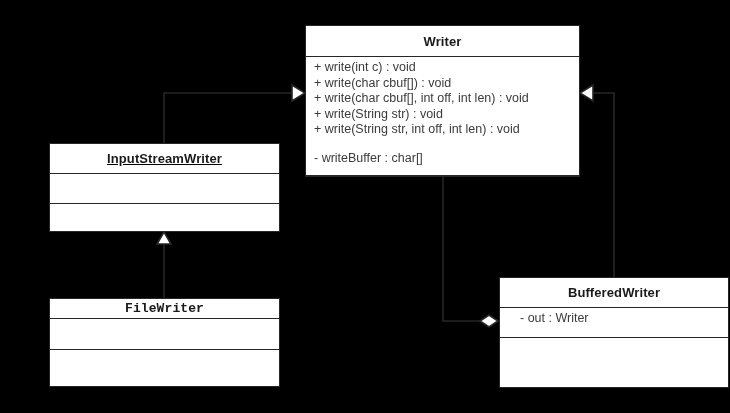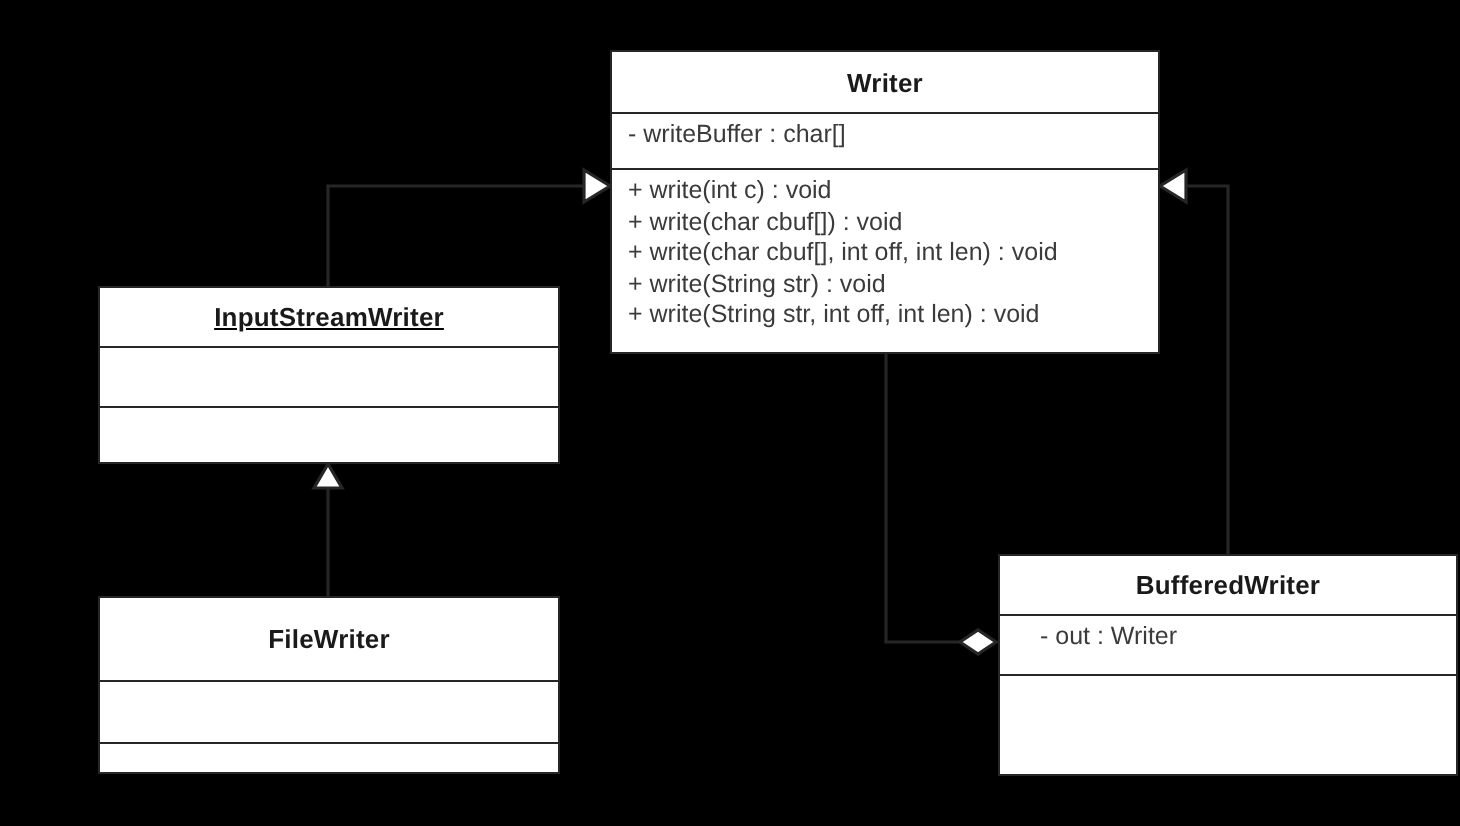--- a/index.html
+++ b/index.html
@@ -82,40 +82,40 @@
     </g>
 
     <g>
       <path d="M 419 177 L 419 321 L 456 321" fill="none" stroke="#262626" stroke-width="1.6"></path>
       <polygon points="456,321 465,315 474,321 465,327" fill="#ffffff" stroke="#262626" stroke-width="1.6"></polygon>
     </g>
   </svg>
 
   <div class="uml-class" style="left:281px; top:25px; width:275px; height:152px;">
     <div class="class-name" style="height:31px;">Writer</div>
-    <div class="compartment divided" style="height:28px;">
-      <div class="member">- writeBuffer : char[]</div>
-    </div>
     <div class="compartment" style="flex:1;">
       <div class="member">+ write(int c) : void</div>
       <div class="member">+ write(char cbuf[]) : void</div>
       <div class="member">+ write(char cbuf[], int off, int len) : void</div>
       <div class="member">+ write(String str) : void</div>
       <div class="member">+ write(String str, int off, int len) : void</div>
+    </div>
+    <div class="compartment divided" style="height:28px;">
+      <div class="member">- writeBuffer : char[]</div>
     </div>
   </div>
 
   <div class="uml-class" style="left:25px; top:143px; width:231px; height:89px;text-decoration:underline;">
     <div class="class-name" style="height:30px;">InputStreamWriter</div>
     <div class="compartment divided" style="height:30px;"></div>
     <div class="compartment" style="flex:1;"></div>
   </div>
 
   <div class="uml-class" style="left:25px; top:298px; width:231px; height:89px;">
-    <div class="class-name" style="height:42px;">FileWriter</div>
+    <div class="class-name" style="height:20px;font-family:Liberation Mono, monospace;">FileWriter</div>
     <div class="compartment divided" style="height:31px;"></div>
     <div class="compartment" style="flex:1;"></div>
   </div>
 
   <div class="uml-class" style="left:475px; top:277px; width:230px; height:111px;">
     <div class="class-name" style="height:30px;">BufferedWriter</div>
     <div class="compartment divided" style="height:30px;padding-left:20px;">
       <div class="member">- out :  Writer</div>
     </div>
     <div class="compartment" style="flex:1;"></div>

